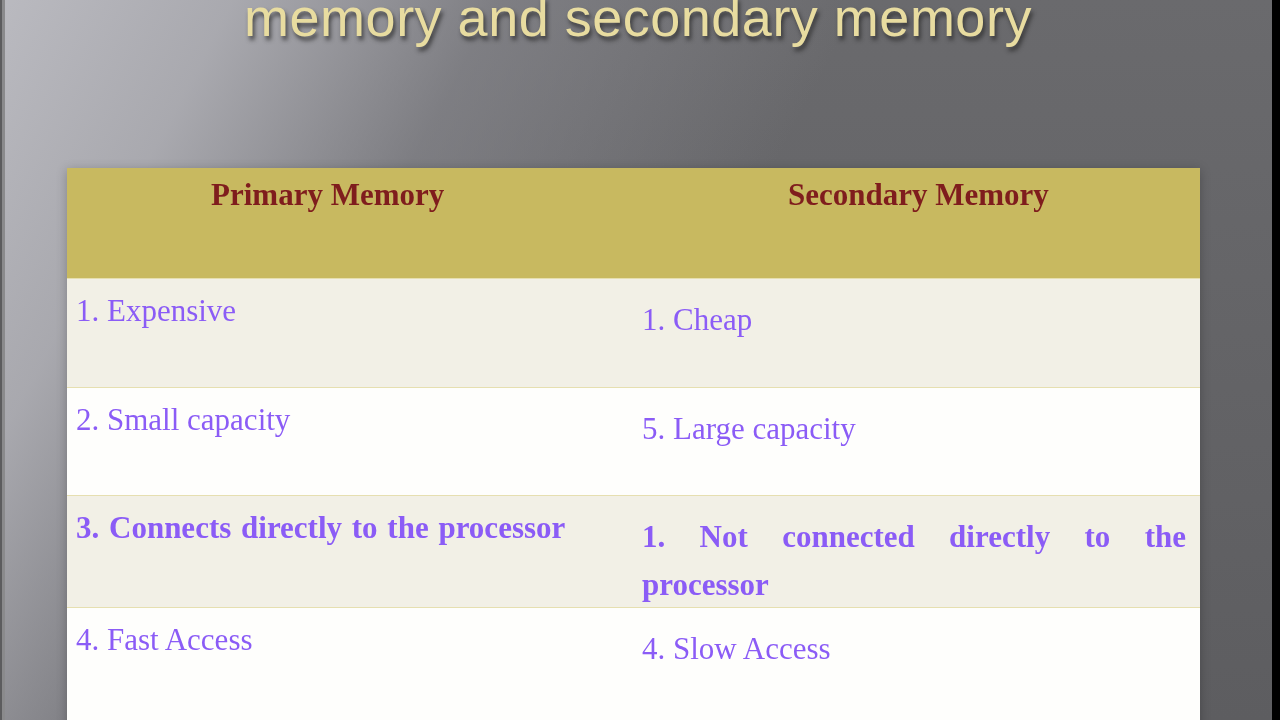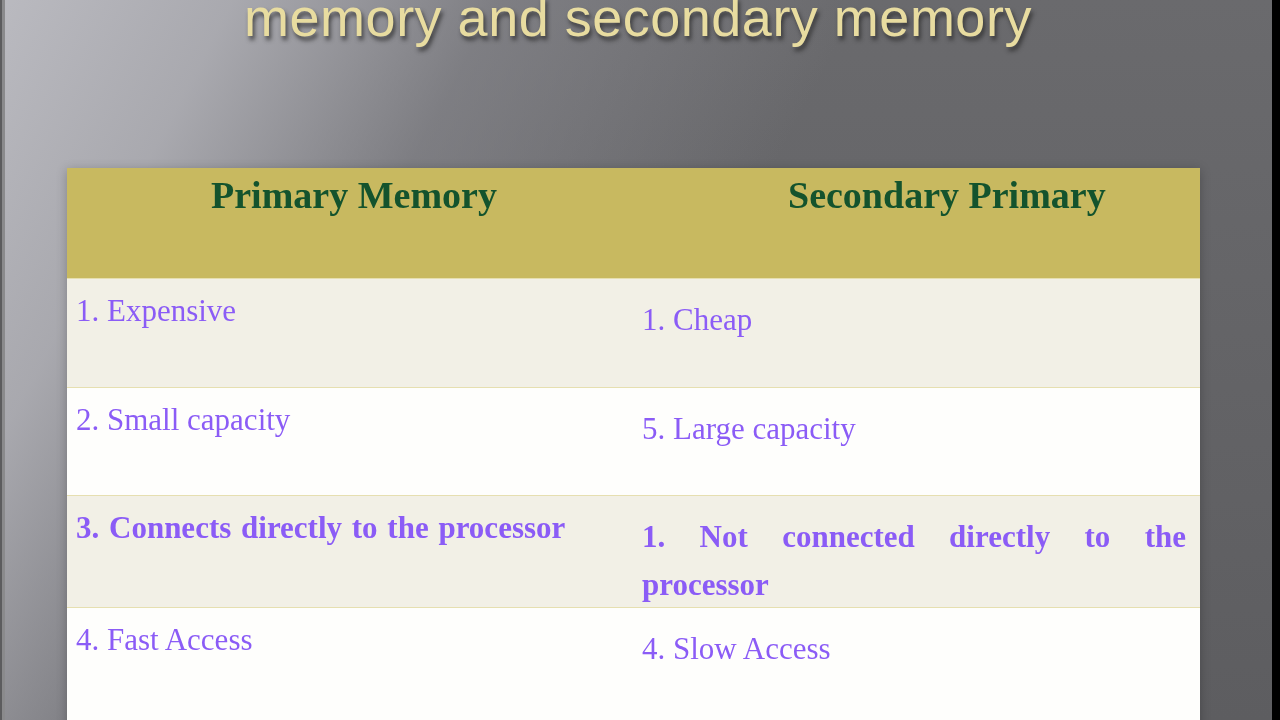--- a/index.html
+++ b/index.html
@@ -97,23 +97,23 @@
       padding: 17px 14px 0 9px;
     }
     .cell.justify {
       text-align: justify;
       text-align-last: left;
       word-spacing: 2px;
       font-weight: bold;
     }
     .hcell {
       box-sizing: border-box;
-      font-size: 38px;
+      font-size: 31px;
       font-weight: bold;
-      color: #14532d;
+      color: #7f1d1d;
       padding-top: 4px;
       line-height: 46px;
     }
     .hcell.left {
       width: 566px;
       padding-left: 144px;
     }
     .hcell.right {
       width: 567px;
       padding-left: 155px;
@@ -121,21 +121,21 @@
   </style>
 </head>
 <body>
 
 <div class="slide">
   <div class="title">memory and secondary memory</div>
 
   <div class="table">
     <div class="row header">
       <div class="hcell left">Primary Memory</div>
-      <div class="hcell right">Secondary Primary</div>
+      <div class="hcell right">Secondary Memory</div>
     </div>
 
     <div class="row band r1">
       <div class="cell left">1. Expensive</div>
       <div class="cell right">1. Cheap</div>
     </div>
 
     <div class="row plain r2">
       <div class="cell left">2. Small capacity</div>
       <div class="cell right">5. Large capacity</div>

